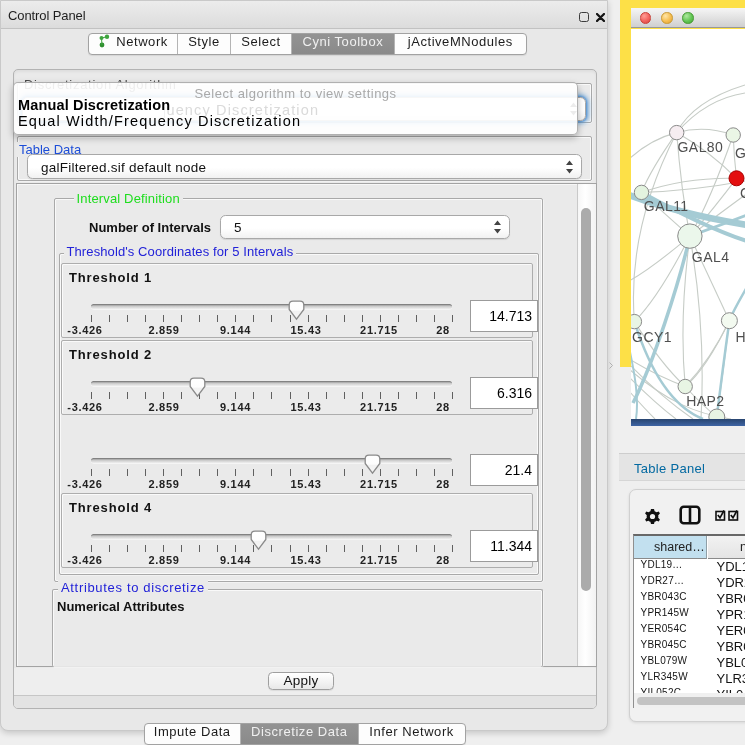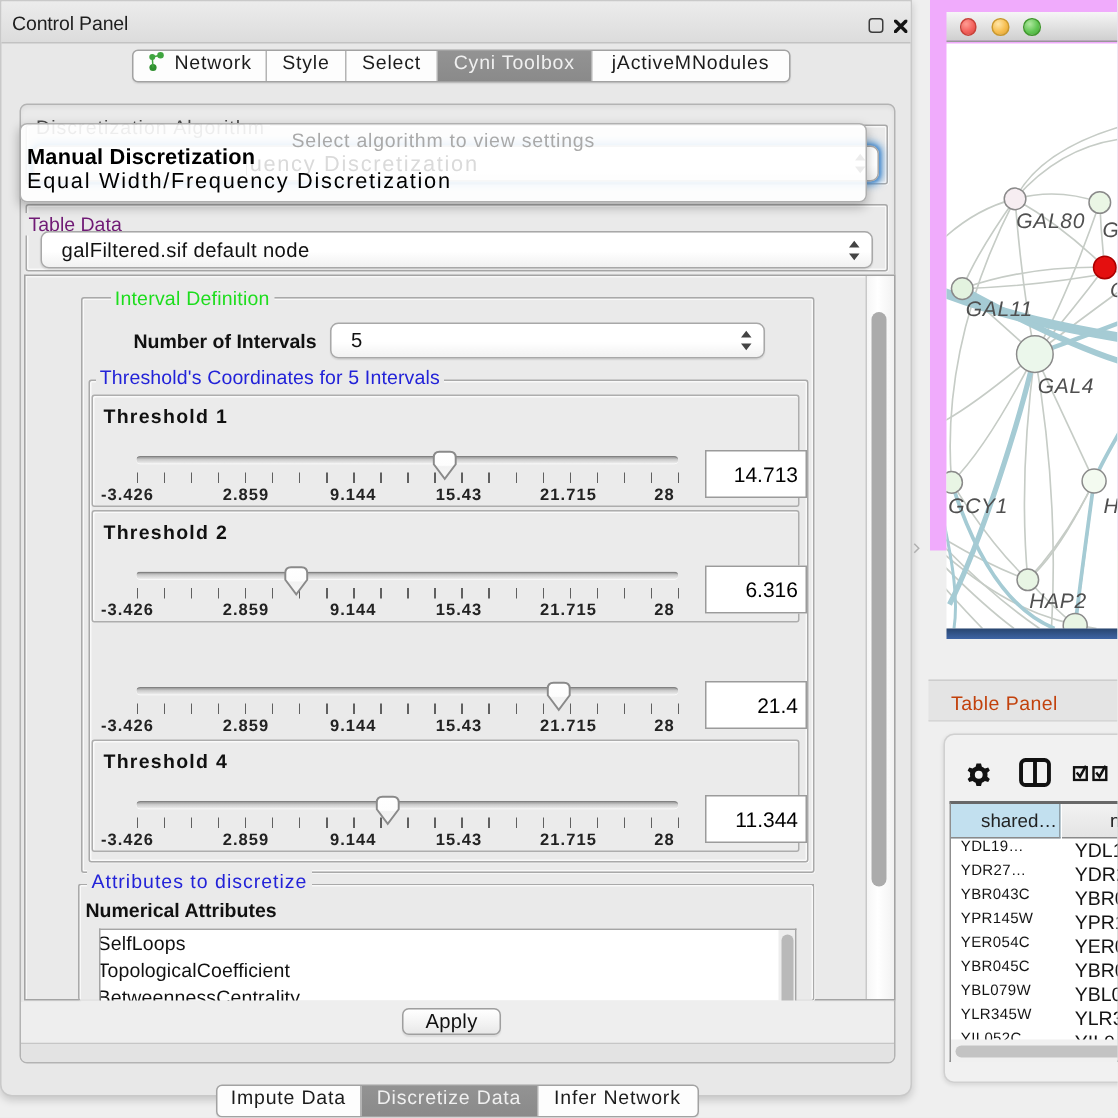--- a/index.html
+++ b/index.html
@@ -62,30 +62,30 @@
 
 #popup { position:absolute; left:13px; top:82px; width:565px; height:53px; background:rgba(255,255,255,0.90);
   border:1px solid rgba(150,150,150,0.75); border-radius:5px; box-shadow:0 3px 7px rgba(0,0,0,0.28); }
 #popup .pg { position:absolute; left:150px; top:18.5px; width:155px; height:16px; overflow:hidden; }
 #popup .pg span { position:absolute; left:-128px; top:0; font-size:14.5px; color:#dadada; letter-spacing:1.15px; white-space:nowrap; }
 #popup .p1 { position:absolute; left:0; right:0; top:2.8px; text-align:center; font-size:13px; color:#a9a9a9; letter-spacing:0.5px; }
 #popup .p2 { position:absolute; left:4px; top:14.3px; font-size:14.5px; font-weight:bold; color:#000; letter-spacing:0.15px; }
 #popup .p3 { position:absolute; left:4px; top:30.1px; font-size:14.5px; color:#000; letter-spacing:1.15px; }
 
 
-#netwin { position:absolute; left:620px; top:0; width:125px; height:367px; background:#f0abfc;font-style:italic; }
+#netwin { position:absolute; left:620px; top:0; width:125px; height:367px; background:#fde047; }
 #nettitle { position:absolute; left:11px; top:7.5px; width:114px; height:20.5px;
   background:linear-gradient(#f6f6f6,#cfcfcf); border-bottom:1px solid #989898; }
 .light { position:absolute; top:4.5px; width:11.5px; height:11.5px; border-radius:50%; }
 #netcanvas { position:absolute; left:11px; top:28.5px; width:114px; height:390px; background:#ffffff; }
 #netshadow { position:absolute; left:11px; top:418.5px; width:114px; height:7px; background:linear-gradient(#28456f,#3e64a4); }
 
 #tpheader { position:absolute; left:619px; top:453px; width:126px; height:28px; background:#e4e4e4;
   border-top:1px solid #cdcdcd; border-bottom:1px solid #d6d6d6; }
-#tpheader span { position:absolute; left:15px; top:7px; font-size:13px; color:#c2410c; letter-spacing:0.3px; }
+#tpheader span { position:absolute; left:15px; top:7px; font-size:13px; color:#0369a1; letter-spacing:0.3px; }
 #tpanelwin { position:absolute; left:629px; top:489px; width:130px; height:233px; background:#f1f1f1;
   border:1px solid #d0d0d0; border-radius:7px; box-shadow:0 1px 3px rgba(0,0,0,0.10); }
 
 #dtable { position:absolute; left:632.5px; top:534px; width:113px; height:174px; border:1px solid #8f8f8f; border-top:2px solid #686868; background:#fff; overflow:hidden; }
 #th1 { position:absolute; left:0; top:0; width:73.5px; height:23px; background:#c2e0ef; border-right:1px solid #8f9fa7; border-bottom:1px solid #8a8a8a; }
 #th1 span { position:absolute; left:20.5px; top:4px; font-size:12.5px; color:#222; }
 #th2 { position:absolute; left:74.5px; top:0; right:0; height:23px; background:linear-gradient(#f2f2f2,#e4e4e4); border-bottom:1px solid #8a8a8a; }
 #th2 span { position:absolute; left:32px; top:4px; font-size:12.5px; color:#222; }
 .trow { position:absolute; left:0; width:113px; height:16px; }
 .trow .c1 { position:absolute; left:8px; font-size:10px; color:#141414; letter-spacing:0.25px; }
@@ -123,21 +123,21 @@
 <div class="glabel" style="left:21px;top:76.5px;color:#4a4a4a;letter-spacing:0.7px">Discretization Algorithm</div>
 <div class="combo" style="left:22px;top:97px;width:564px;height:24px; box-shadow:0 0 5px 2.5px rgba(90,155,215,0.8), 0 0 2px 1px rgba(70,130,200,0.9);">
   <div class="arr">
       <svg width="9" height="14" viewBox="0 0 9 14">
         <path d="M4.5,0.5 L8,5 L1,5 Z M4.5,13.5 L8,9 L1,9 Z" fill="#444"></path>
       </svg>
     </div>
 </div>
 
 <div class="group" style="left:16.5px;top:135.5px;width:575px;height:45.5px"></div>
-<div class="glabel" style="left:16px;top:142px;color:#701a75">Table Data</div>
+<div class="glabel" style="left:16px;top:142px;color:#1d4ed8">Table Data</div>
 <div class="combo" style="left:27px;top:154px;width:555px;height:25px">
   <span class="v">galFiltered.sif default node</span>
   <div class="arr">
       <svg width="9" height="14" viewBox="0 0 9 14">
         <path d="M4.5,0.5 L8,5 L1,5 Z M4.5,13.5 L8,9 L1,9 Z" fill="#444"></path>
       </svg>
     </div>
 </div>
 
 <div id="viewport">
@@ -241,28 +241,20 @@
 <svg style="position:absolute;left:249.5px;top:529.5px" width="17" height="21" viewBox="0 0 17 21">
 <path d="M 1.2,5 Q 1.2,1.2 5,1.2 L 12,1.2 Q 15.8,1.2 15.8,5 L 15.8,9.5 L 8.5,19.2 L 1.2,9.5 Z" fill="url(#thumbg)" stroke="#8a8a8a" stroke-width="1.3"></path>
 </svg>
 <div class="tfield" style="top:530px">
       <span>11.344</span>
     </div>
 
 <div class="group" style="left:52px;top:588.5px;width:491px;height:78px;border-bottom:none"></div>
 <div class="glabel" style="left:58px;top:580px;color:#2222d8;letter-spacing:0.67px">Attributes to discretize</div>
 <div style="position:absolute;left:57px;top:599px;font-size:13px;font-weight:bold;color:#111">Numerical Attributes</div>
-<div id="numlist">
-  <div class="li" style="top:0.5px">SelfLoops</div>
-  <div class="li" style="top:18.5px">TopologicalCoefficient</div>
-  <div class="li" style="top:36.5px">BetweennessCentrality</div>
-  <div id="listsb">
-        <div class="th"></div>
-      </div>
-</div>
 
 <div id="applyrow"></div>
 <div id="applybtn">Apply</div>
 <div id="botband"></div>
 </div>
 
 <div class="seg" id="botseg">
   <div class="s" style="width:97px">Impute Data</div>
   <div class="s sel" style="width:118.5px">Discretize Data</div>
   <div class="s" style="width:106.5px">Infer Network</div>

